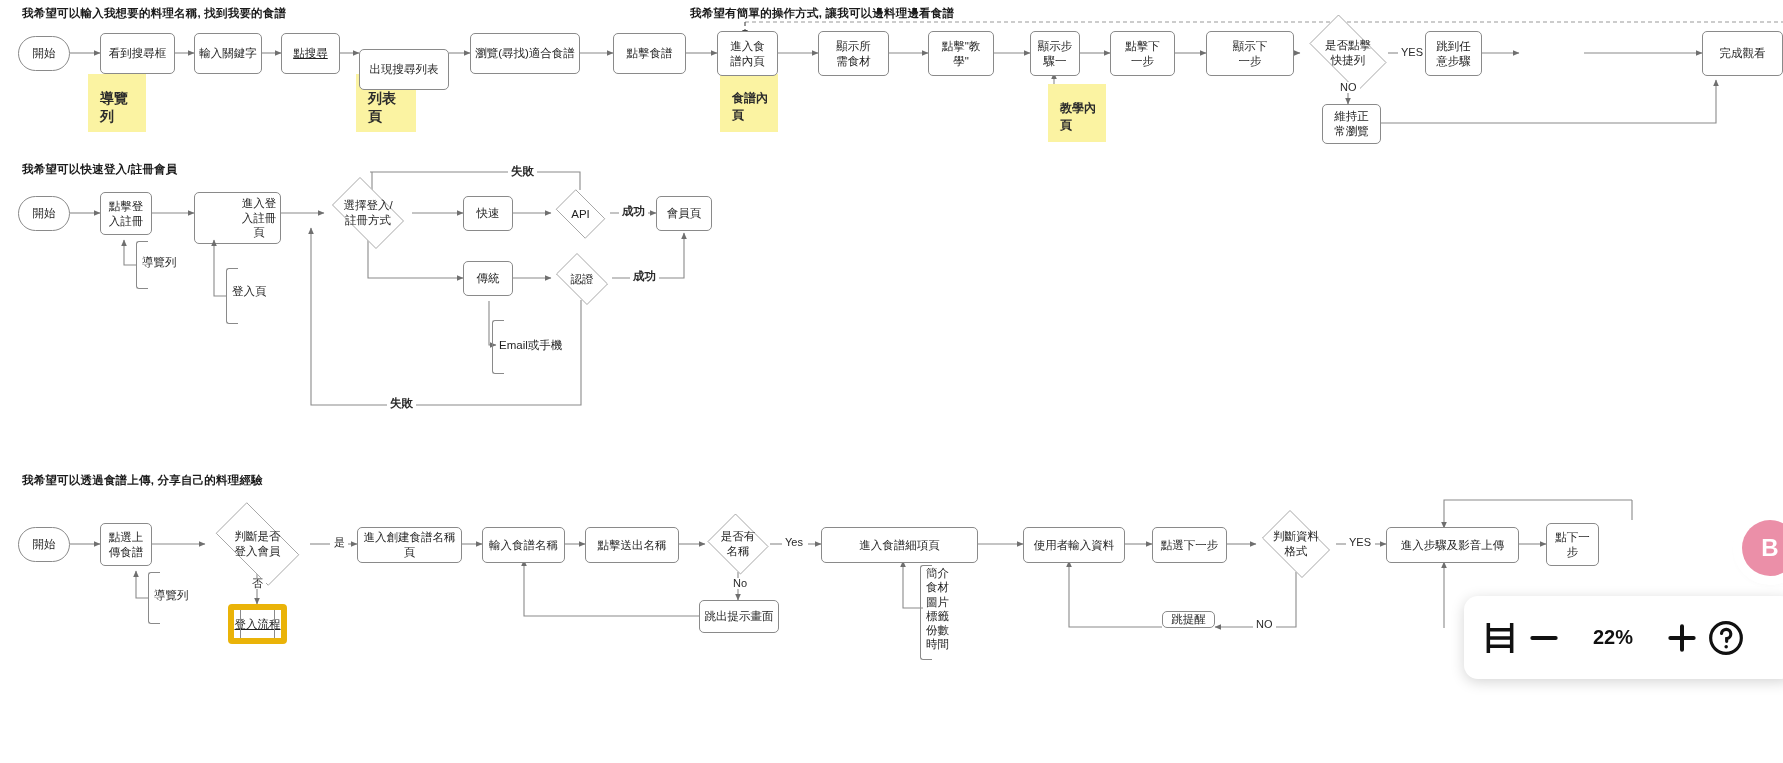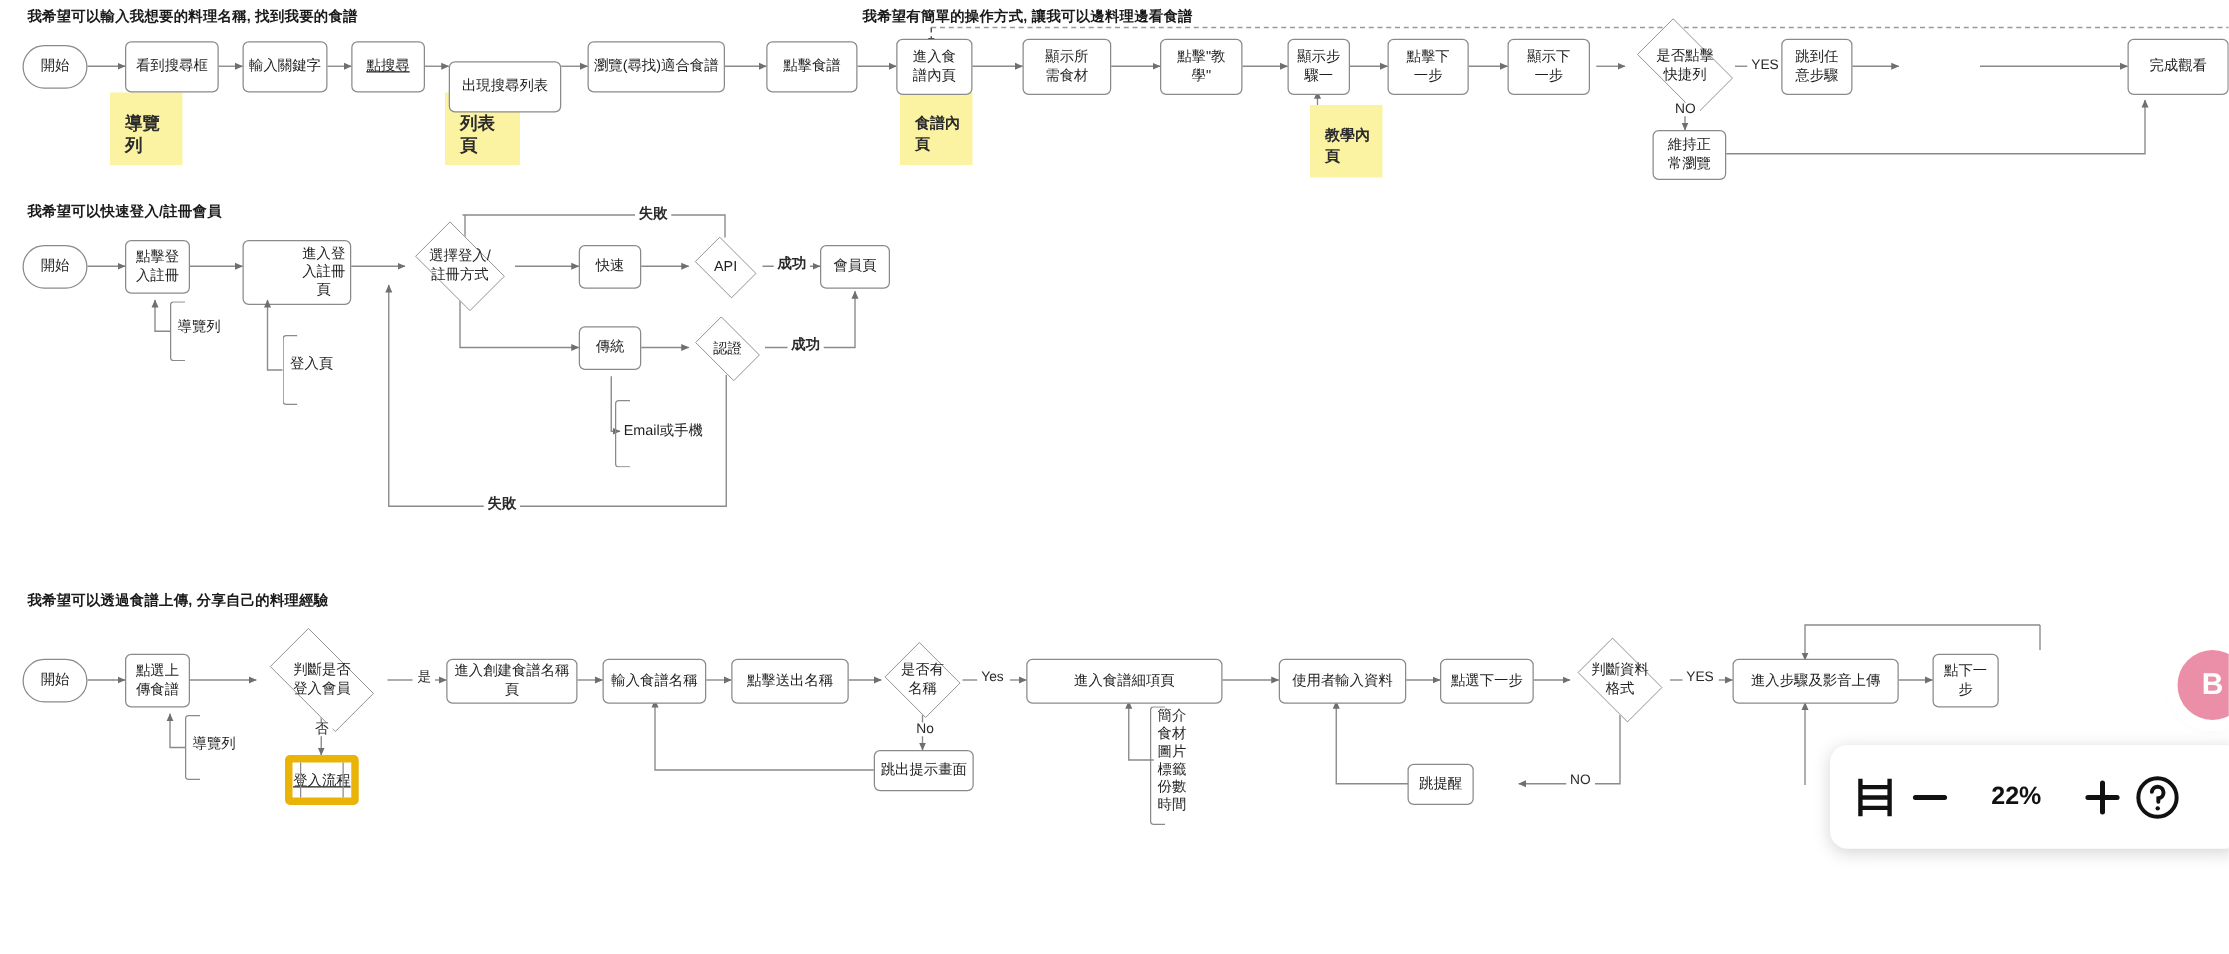--- a/index.html
+++ b/index.html
@@ -235,21 +235,21 @@
   <div class="node" style="left:717px;top:31px;width:61px;height:45px;">進入食
 譜內頁</div>
   <div class="node" style="left:818px;top:31px;width:71px;height:45px;">顯示所
 需食材</div>
   <div class="node" style="left:928px;top:31px;width:66px;height:45px;">點擊"教
 學"</div>
   <div class="node" style="left:1030px;top:31px;width:50px;height:45px;">顯示步
 驟一</div>
   <div class="node" style="left:1110px;top:31px;width:65px;height:45px;">點擊下
 一步</div>
-  <div class="node" style="left:1206px;top:31px;width:66px;height:45px;">顯示下
+  <div class="node" style="left:1206px;top:31px;width:88px;height:45px;">顯示下
 一步</div>
 
   <div class="diamond" style="left:1300px;top:24px;width:96px;height:58px;">
     <span class="dshape"></span>
     <span class="dtxt">是否點擊
 快捷列</span>
   </div>
 
   <div class="elabel" style="left:1398px;top:47px;">YES</div>
   <div class="elabel" style="left:1337px;top:82px;">NO</div>
@@ -345,21 +345,21 @@
   <div class="node" style="left:1023px;top:527px;width:102px;height:36px;">使用者輸入資料</div>
   <div class="node" style="left:1152px;top:527px;width:75px;height:36px;">點選下一步</div>
 
   <div class="diamond" style="left:1256px;top:516px;width:80px;height:56px;">
     <span class="dshape"></span>
     <span class="dtxt">判斷資料
 格式</span>
   </div>
   <div class="elabel" style="left:1346px;top:537px;">YES</div>
   <div class="elabel" style="left:1253px;top:619px;">NO</div>
-  <div class="node" style="left:1126px;top:611px;width:53px;height:33px;">跳提醒</div>
+  <div class="node" style="left:1162px;top:611px;width:53px;height:17px;">跳提醒</div>
 
   <div class="node" style="left:1386px;top:527px;width:133px;height:36px;">進入步驟及影音上傳</div>
   <div class="node" style="left:1546px;top:523px;width:53px;height:43px;">點下一
 步</div>
 
   <div class="bracket" style="left:148px;top:572px;width:12px;height:52px;"></div>
   <div class="annot" style="left:154px;top:588px;">導覽列</div>
   <svg class="wires">
     <g stroke="#8a8a8a" stroke-width="1.1" fill="none">
       <path d="M148,598 H136 V571" marker-end="url(#ah)"></path>

